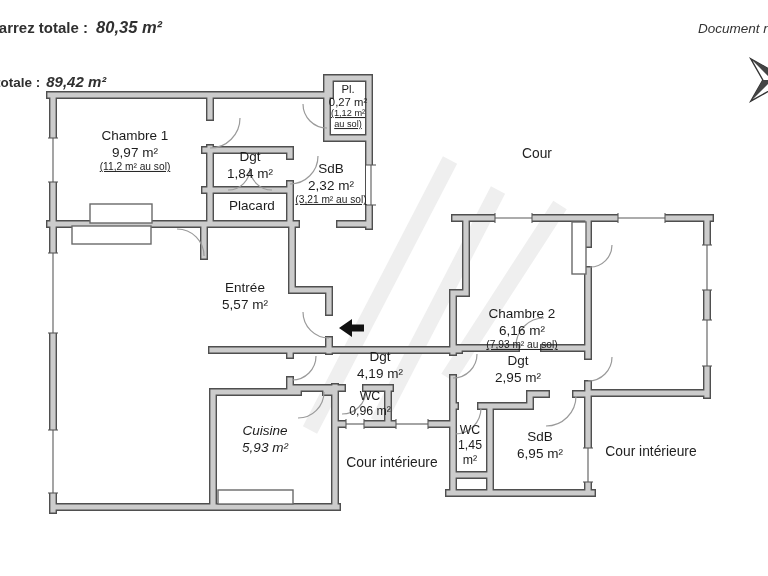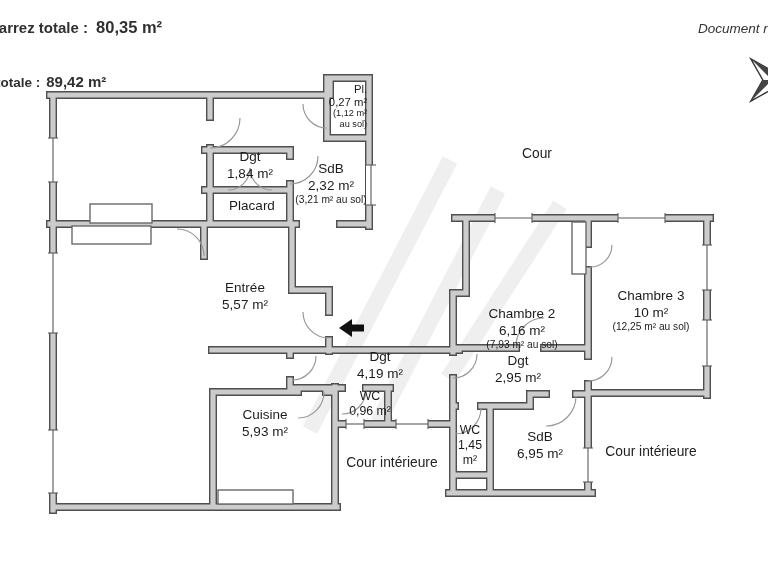--- a/index.html
+++ b/index.html
@@ -8,32 +8,32 @@
   svg{position:absolute;left:0;top:0;}
   .wall-outer{fill:none;stroke:#4f4f4f;stroke-width:8;stroke-linecap:square;}
   .wall-inner{fill:none;stroke:#cccccc;stroke-width:5.2;stroke-linecap:square;}
   .win-blank{fill:#ffffff;stroke:none;}
   .win-line{stroke:#5a5a5a;stroke-width:1.1;}
   .fixture{fill:#ffffff;stroke:#6a6a6a;stroke-width:1.4;}
   .door{fill:none;stroke:#9a9a9a;stroke-width:1.2;}
   .lbl{position:absolute;transform:translate(-50%,-50%);text-align:center;
        white-space:nowrap;font-size:13.5px;line-height:1.24;color:#1c1c1c;}
   .lbl span{display:block;}
-  .lbl .note{font-size:10.2px;}
+  .lbl .note{font-size:10.2px;text-decoration:underline;}
   .lbl-sm{font-size:12.3px;}
-  .lbl-tiny{font-size:11.3px;line-height:1.12;text-align:right;}
+  .lbl-tiny{font-size:11.3px;line-height:1.12;}
   .lbl-tiny .note{font-size:9.2px;}
   .outdoor{position:absolute;transform:translate(-50%,-50%);
            font-size:13.8px;color:#222;white-space:nowrap;}
   .hdr{position:absolute;white-space:nowrap;color:#303030;font-weight:700;}
   #hdr1{top:18px;left:-12px;font-size:15px;}
   #hdr1 .val{font-size:16.5px;padding-left:8px;}
   #hdr2{top:37px;left:-4px;font-size:13.5px;}
   #hdr2 .val{font-size:15px;padding-left:6px;margin-top:36px;}
-  .hdr .val{display:inline-block;}
+  .hdr .val{display:inline-block;font-style:italic;}
   #docnote{position:absolute;top:21px;left:698px;font-style:italic;
            font-size:13.5px;color:#333;white-space:nowrap;font-weight:400;}
 </style>
 </head>
 <body>
 
 <div id="stage">
 
   <svg width="768" height="576" viewBox="0 0 768 576">
 
@@ -186,20 +186,25 @@
   </svg>
 
   <div id="hdr1" class="hdr">
     <span>Carrez totale :</span><span class="val">80,35 m²</span>
   </div>
   <div id="hdr2" class="hdr">
     <span>totale :</span><span class="val">89,42 m²</span>
   </div>
   <div id="docnote">Document non</div>
 
+  <div class="lbl" style="left:135px;top:151px;">
+    <span>Chambre 1</span>
+    <span>9,97 m²</span>
+    <span class="note">(11,2 m² au sol)</span>
+  </div>
 
 
   <div class="lbl lbl-tiny" style="left:348px;top:106px;">
     <span>Pl.</span>
     <span>0,27 m²</span>
     <span class="note">(1,12 m²</span>
     <span class="note">au sol)</span>
   </div>
 
   <div class="lbl" style="left:250px;top:166px;">
@@ -222,37 +227,32 @@
     <span>5,57 m²</span>
   </div>
 
 
   <div class="lbl" style="left:522px;top:281px;margin-top:48px;">
     <span>Chambre 2</span>
     <span>6,16 m²</span>
     <span class="note">(7,93 m² au sol)</span>
   </div>
 
-  <div class="lbl" style="left:651px;top:311px;">
-    <span>Chambre 3</span>
-    <span>10 m²</span>
-    <span class="note">(12,25 m² au sol)</span>
-  </div>
 
   <div class="lbl" style="left:380px;top:366px;">
     <span>Dgt</span>
     <span>4,19 m²</span>
   </div>
 
   <div class="lbl" style="left:518px;top:370px;">
     <span>Dgt</span>
     <span>2,95 m²</span>
   </div>
 
-  <div class="lbl" style="left:265px;top:424px;">
+  <div class="lbl" style="left:265px;top:440px;font-style:italic;">
     <span>Cuisine</span>
     <span>5,93 m²</span>
   </div>
 
   <div class="lbl lbl-sm" style="left:370px;top:404px;">
     <span>WC</span>
     <span>0,96 m²</span>
   </div>
 
   <div class="lbl lbl-sm" style="left:470px;top:446px;">

